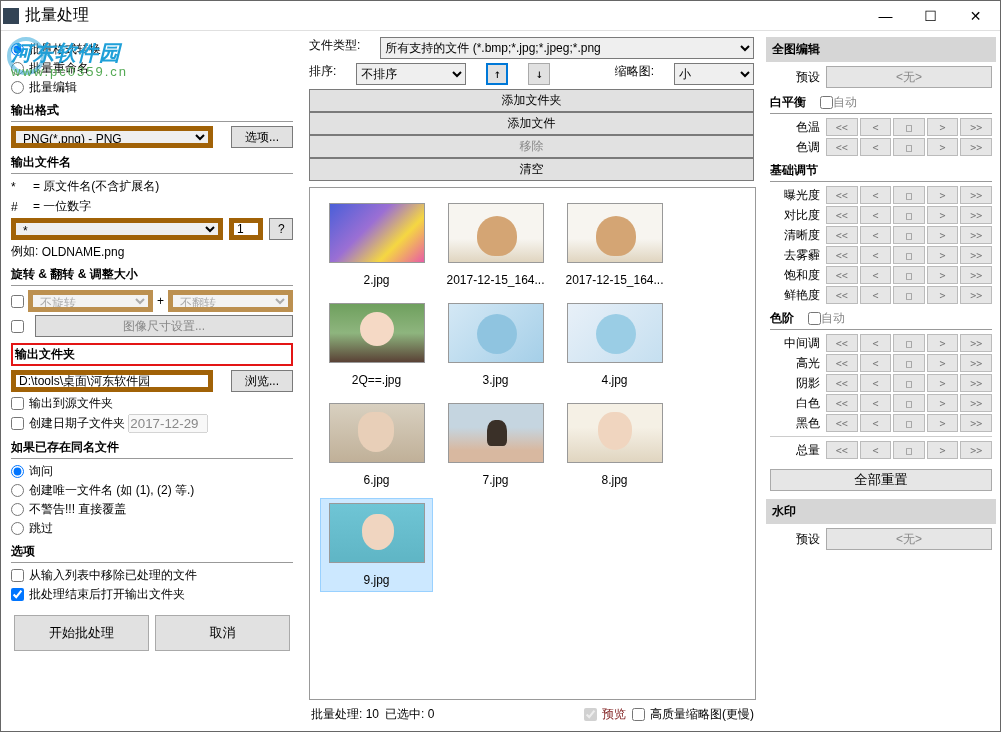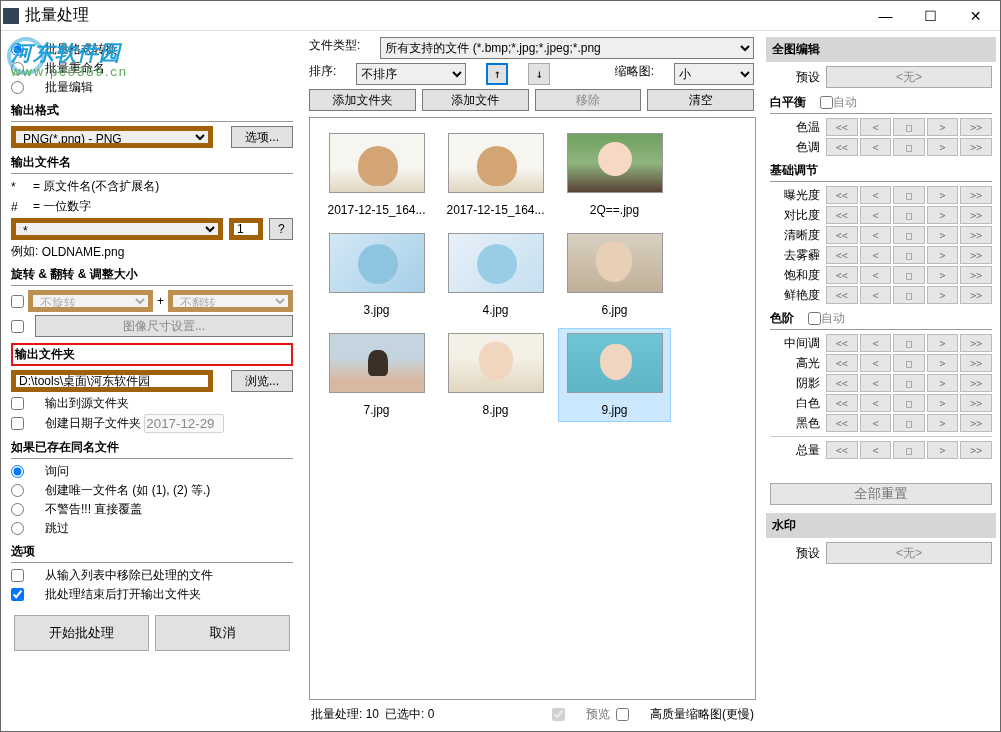--- a/index.html
+++ b/index.html
@@ -8,47 +8,47 @@
 .titlebar { height: 30px; background: #fff; display: flex; align-items: center; padding: 0 2px; border-bottom: 1px solid #e0e0e0; }
 .titlebar .icon { width: 16px; height: 16px; margin-right: 6px; background: #345; display: inline-block; }
 .titlebar .title { flex: 1; font-size: 16px; }
 .tb-btn { width: 45px; height: 30px; display: flex; align-items: center; justify-content: center; font-size: 14px; }
 .content { flex: 1; display: flex; overflow: hidden; }
 .left-panel { width: 302px; padding: 8px 10px; overflow-y: auto; position: relative; }
 .center-panel { flex: 1; display: flex; flex-direction: column; padding: 6px 0 6px 6px; }
 .right-panel { width: 238px; padding: 6px 8px; overflow-y: auto; }
 .section-head { font-weight: bold; border-bottom: 1px solid #999; margin: 6px 0 4px 0; padding-bottom: 2px; }
 .radio-row, .check-row { display: flex; align-items: center; margin: 2px 0; }
-.radio-row input, .check-row input { margin-right: 21px; }
+.radio-row input, .check-row input { margin-right: 5px; }
 .row { display: flex; align-items: center; margin: 3px 0; }
 .row select, .row input[type=text] { height: 22px; border: 5px solid #a16207; padding: 0 3px; font-size: 12px; }
 .row button, .btn { border: 1px solid #7a7a7a; background: #e1e1e1; padding: 2px 8px; font-size: 12px; height: 22px; }
 .big-btn { flex: 1; height: 36px; border: 1px solid #aaa; background: #e1e1e1; font-size: 13px; margin: 0 3px; }
 .bottom-row { display: flex; margin-top: 12px; }
 .outline-red { border: 2px solid #e31515; }
 .top-controls { display: flex; gap: 20px; margin-bottom: 4px; padding-right: 8px; }
 .top-controls select { height: 22px; border: 1px solid #7a7a7a; font-size: 12px; flex: initial; }
 .arrow-btn { width: 22px; height: 22px; border: 1px solid #aaa; background: #e1e1e1; display: inline-flex; align-items: center; justify-content: center; font-family: monospace; }
 .arrow-btn.active { border: 2px solid #0078d7; }
-.btn-row { display: flex; gap: 6px; margin-bottom: 6px; padding-right: 8px; }
+.btn-row { display: flex; gap: 0; margin-bottom: 6px; padding-right: 8px; flex-direction: column; }
 .btn-row .btn { flex: 1; text-align: center; }
 .thumb-area { flex: 1; border: 1px solid #999; padding: 10px; overflow-y: auto; margin-right: 6px; }
 .status-row { display: flex; align-items: center; gap: 6px; padding: 4px 8px 0 2px; }
 .thumb-grid { display: flex; flex-wrap: wrap; gap: 6px; }
 .thumb { width: 113px; display: flex; flex-direction: column; align-items: center; padding: 4px 2px; border: 1px solid transparent; }
 .thumb.selected { background: #cce8ff; border: 1px solid #99d1ff; }
 .thumb-img { width: 96px; height: 60px; border: 1px solid #999; display: flex; align-items: center; justify-content: center; position: relative; overflow: hidden; }
 .thumb-label { margin-top: 10px; font-size: 12px; max-width: 100px; white-space: nowrap; overflow: hidden; text-overflow: ellipsis; text-align: center; }
 .r-head { background: #d6d6d6; font-weight: bold; padding: 4px 6px; margin: 0 -4px 4px -4px; }
 .r-row { display: flex; align-items: center; margin: 2px 0; }
 .r-label { width: 50px; text-align: right; margin-right: 6px; }
 .sliders { display: flex; gap: 2px; flex: 1; }
 .slider-btn { flex: 1; height: 18px; border: 1px solid #bbb; background: #e6e6e6; font-size: 10px; display: flex; align-items: center; justify-content: center; font-family: monospace; color: #777; }
 .preset-btn { flex: 1; height: 22px; border: 1px solid #aaa; background: #e6e6e6; color: #888; display: flex; align-items: center; justify-content: center; }
-.reset-btn { width: 100%; height: 22px; border: 1px solid #aaa; background: #e6e6e6; color: #737373; margin-top: 22px; }
+.reset-btn { width: 100%; height: 22px; border: 1px solid #aaa; background: #e6e6e6; color: #000000; margin-top: 8px; }
 .watermark { position: absolute; top: 8px; left: 10px; color: #1fa0d8; font-size: 21px; font-weight: bold; font-style: italic; letter-spacing: 1px; pointer-events: none; }
 .watermark .url { display: block; color: #55aa55; font-size: 13px; font-style: normal; letter-spacing: 2px; font-weight: normal; margin-top: -3px; }
 .wm-circ { position: absolute; left: 6px; top: 6px; width: 38px; height: 38px; border: 4px solid #1fa0d8; border-radius: 50%; opacity: 0.5; pointer-events: none; }
 .anime1 { background: linear-gradient(135deg,#4a5fd8 0%,#9b6fd4 40%,#f5d742 70%,#e85ca5 100%); }
 .dog { background: linear-gradient(180deg,#f7f5f0 60%,#e0d5c0 100%); }
 .dog::after { content:""; position:absolute; width:40px; height:40px; left:28px; top:12px; background:#d4a574; border-radius:50% 50% 45% 45%; }
 .camera-girl { background: linear-gradient(180deg,#6fa05e 0%,#8eb57e 50%,#5a4236 100%); }
 .camera-girl::after { content:""; position:absolute; width:34px; height:34px; left:30px; top:8px; background:#f5d9c5; border-radius:50%; }
 .rem1 { background: linear-gradient(135deg,#d4e8f5 0%,#a5cfe8 100%); }
 .rem1::after { content:""; position:absolute; width:40px; height:40px; left:28px; top:10px; background:#8fc4e0; border-radius:50%; }
@@ -192,20 +192,24 @@
       </div>
       <div class="btn-row">
         <button class="btn">添加文件夹</button>
         <button class="btn">添加文件</button>
         <button class="btn" style="color:#888" disabled="">移除</button>
         <button class="btn">清空</button>
       </div>
       <div class="thumb-area">
         <div class="thumb-grid" id="thumb-grid">
             <div class="thumb">
+              <div class="thumb-img anime1"></div>
+              <div class="thumb-label">2.jpg</div>
+            </div>
+            <div class="thumb">
               <div class="thumb-img dog"></div>
               <div class="thumb-label">2017-12-15_164...</div>
             </div>
             <div class="thumb">
               <div class="thumb-img dog"></div>
               <div class="thumb-label">2017-12-15_164...</div>
             </div>
             <div class="thumb">
               <div class="thumb-img camera-girl"></div>
               <div class="thumb-label">2Q==.jpg</div>
@@ -235,21 +239,21 @@
               <div class="thumb-label">9.jpg</div>
             </div>
           </div>
       </div>
       <div class="status-row">
         <span><span>批量处理:</span> <span>10</span></span>
         <span><span>已选中:</span> <span>0</span></span>
         <span style="flex:1"></span>
         <label class="check-row">
             <input type="checkbox" checked="" disabled="" style="">
-            <span style="color:#737373">预览</span>
+            <span style="color:#7f1d1d">预览</span>
           </label>
         <label class="check-row">
             <input type="checkbox" style="">
             <span>高质量缩略图(更慢)</span>
           </label>
       </div>
     </div>
 
     <div class="right-panel">
       <div class="r-head">全图编辑</div>

